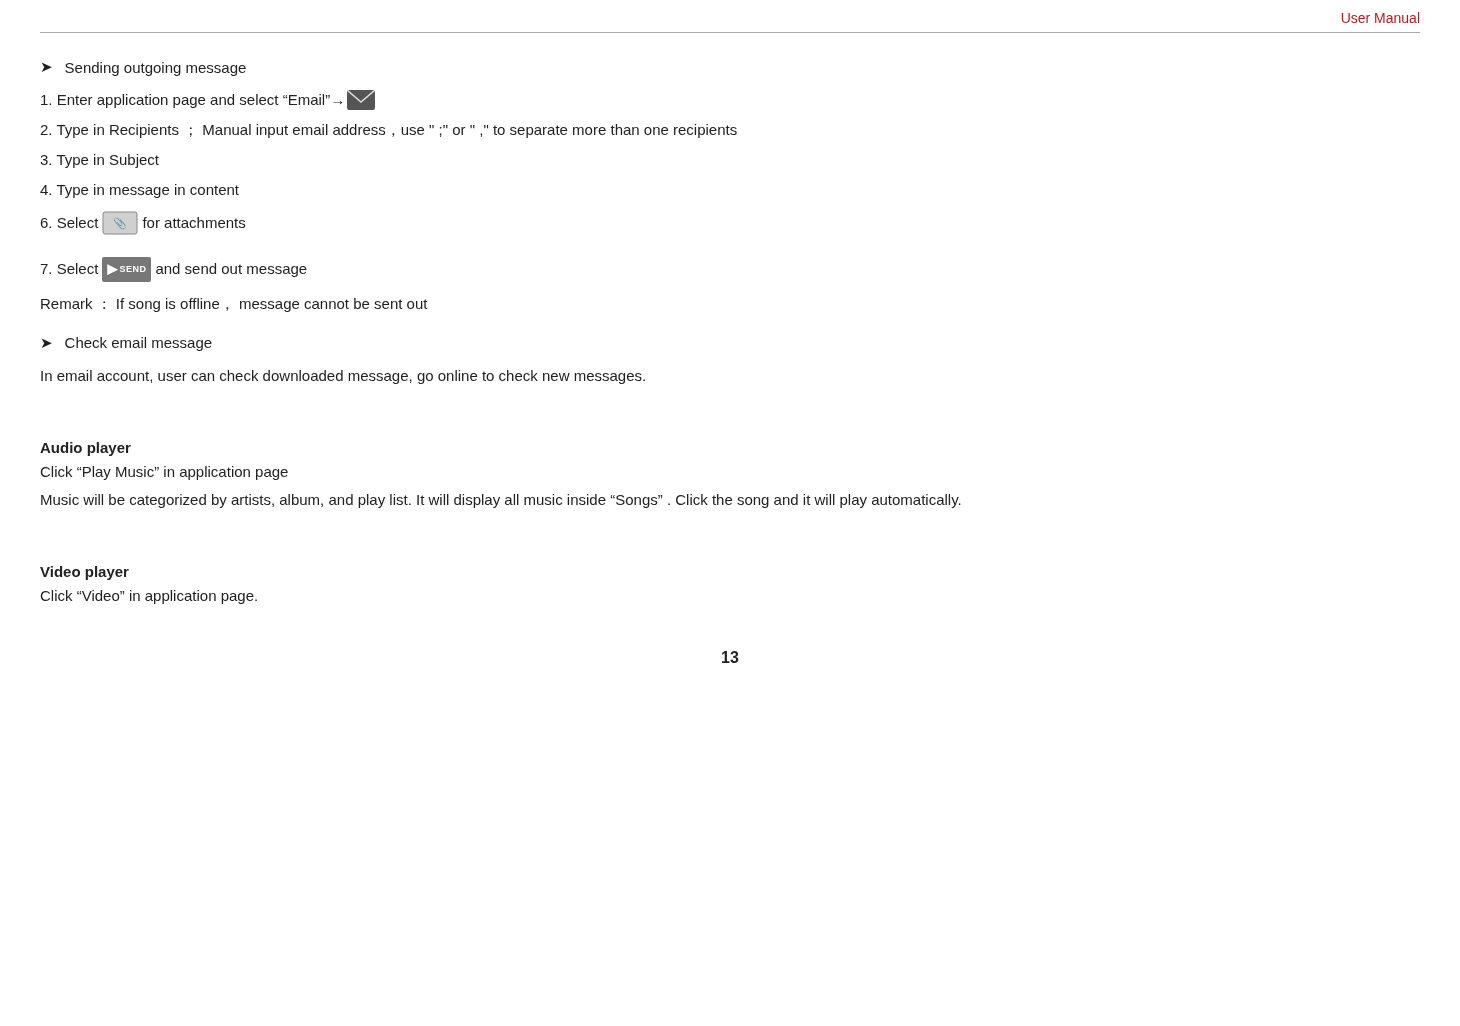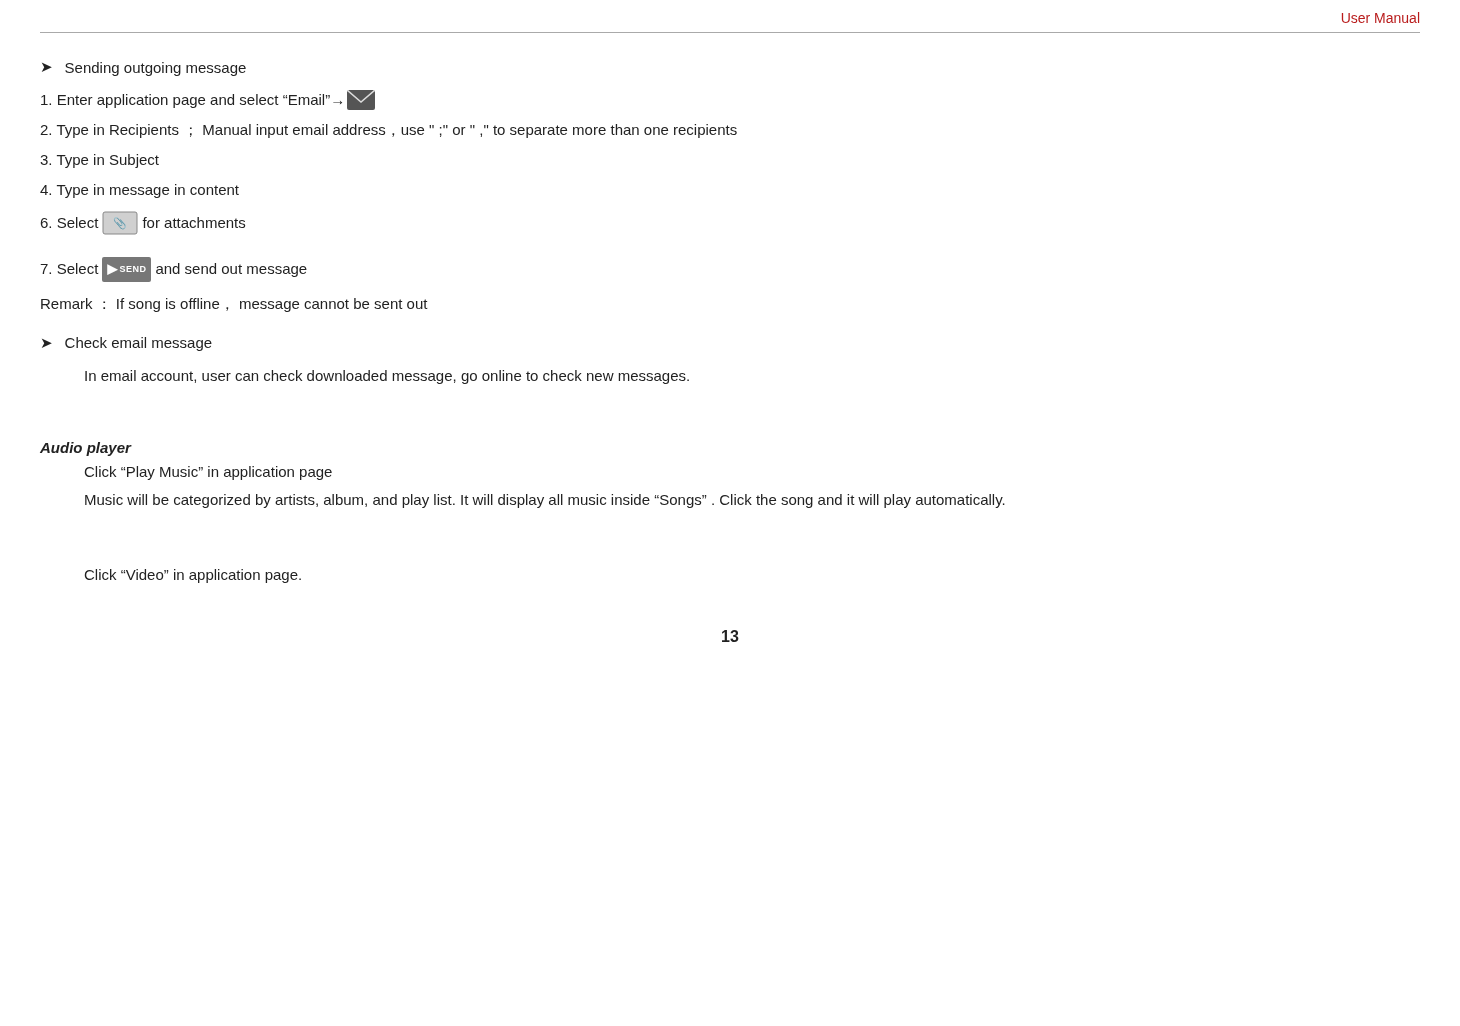--- a/index.html
+++ b/index.html
@@ -72,27 +72,25 @@
     }
 
     .section-gap-large {
       margin-bottom: 30px;
     }
 
     .bold-heading {
       font-weight: bold;
       font-size: 15px;
       margin-bottom: 4px;
-      font-style: italic;
     }
 
     .body-text {
       line-height: 1.65;
       margin-bottom: 4px;
-      margin-left: 44px;
     }
 
     .page-number {
       text-align: center;
       font-size: 16px;
       font-weight: bold;
       margin-top: 40px;
     }
 
     .content-area {
@@ -180,19 +178,20 @@
 
     <div class="section-gap-large">
       <div class="bold-heading">Audio player</div>
       <div class="body-text">Click “Play Music”  in application page</div>
       <div class="body-text">Music will be categorized by artists, album, and play list. It will display all music inside “Songs” . Click the song and it will play automatically.</div>
     </div>
 
     <div style="height: 20px;"></div>
 
     <div class="section-gap-large">
+      <div class="bold-heading">Video player</div>
       <div class="body-text">Click “Video”  in application page.</div>
     </div>
 
     <div class="page-number">13</div>
 
   </div>
 </div>
 
 </body></html>

